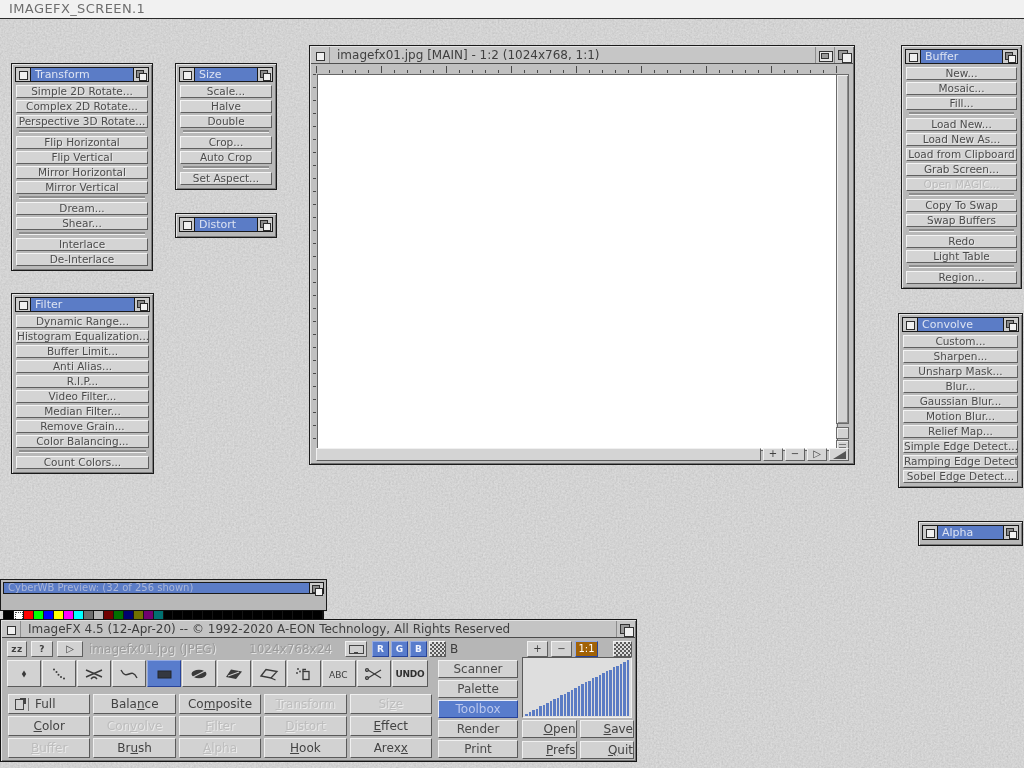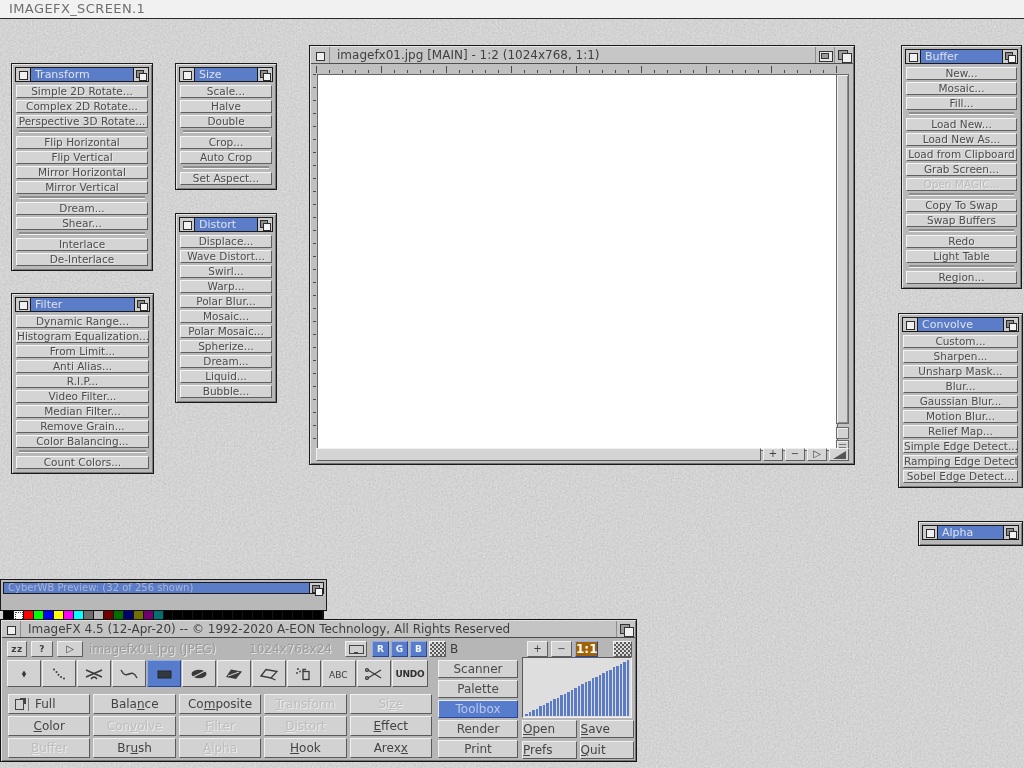--- a/index.html
+++ b/index.html
@@ -81,21 +81,21 @@
   .row2{position:absolute;left:3px;top:21px;width:631px;height:17px}
   .rbtn{position:absolute;top:0;height:16px;background:#d2d2d2;border:1px solid;
     border-color:#f0f0f0 #5e5e5e #5e5e5e #f0f0f0;font-size:10px;text-align:center;color:#3f3f3f;line-height:14px}
   .rbtn.bold{font-weight:bold;font-size:9px;letter-spacing:.5px}
   .ghost{position:absolute;top:0;font-size:12px;line-height:16px;color:#9b9b9b;text-shadow:1px 1px 0 #e2e2e2;white-space:nowrap}
   .rgbbtn{background:#587ccc;color:#f2f5ff;border-color:#93a9e2 #27439a #27439a #93a9e2;font-weight:bold;font-size:9px}
   .checker{background-color:#dcdcdc;
     background-image:linear-gradient(45deg,#5a5a5a 25%,transparent 25%,transparent 75%,#5a5a5a 75%),
                      linear-gradient(45deg,#5a5a5a 25%,transparent 25%,transparent 75%,#5a5a5a 75%);
     background-size:4px 4px;background-position:0 0,2px 2px}
-  .ratio{background:#a16207;color:#fff;font-weight:bold;font-size:12px;border-color:#93a9e2 #27439a #27439a #93a9e2}
+  .ratio{background:#a16207;color:#fff;font-weight:normal;font-size:10px;border-color:#93a9e2 #27439a #27439a #93a9e2}
   .chlabel{position:absolute;top:0;font-size:12px;line-height:16px;color:#3c3c3c}
   .mon::before{content:"";position:absolute;left:3px;top:3px;width:13px;height:7px;border:1px solid #444;background:#cfcfcf}
   .mon::after{content:"";position:absolute;left:8px;bottom:2px;width:4px;height:2px;background:#444}
 
   .toolrow{position:absolute;left:6px;top:40px;height:28px}
   .tbtn{position:absolute;top:0;width:34px;height:27px;background:#d2d2d2;border:1px solid;
     border-color:#f0f0f0 #5a5a5a #5a5a5a #f0f0f0;display:flex;align-items:center;justify-content:center;overflow:hidden}
   .tbtn.selected{background:#587ccc;border-color:#93a9e2 #27439a #27439a #93a9e2}
   .tbtn.undo{font-size:9px;font-weight:bold;color:#2f2f2f;letter-spacing:-.3px}
 
@@ -104,21 +104,21 @@
     font-size:12px;line-height:16px;text-align:center;color:#4a4a4a}
   .scbtn.selected{background:#587ccc;color:#bcc8ee;border-color:#e8ecf8 #27439a #27439a #e8ecf8}
 
   .histo{position:absolute;left:521px;top:37px;width:110px;height:61px;background:#dedede;
     border:1px solid;border-color:#5a5a5a #f0f0f0 #f0f0f0 #5a5a5a;display:flex;align-items:flex-end;gap:1px;
     padding:2px 2px 1px 2px;overflow:hidden}
   .hb{flex:1;background:#5b7cc4}
 
   .actions{position:absolute;left:521px;top:100px;width:112px;display:grid;grid-template-columns:1fr 1fr;gap:3px 3px}
   .abtn{height:18px;background:#d2d2d2;border:1px solid;border-color:#f0f0f0 #5a5a5a #5a5a5a #f0f0f0;
-    font-size:12px;line-height:16px;text-align:left;color:#434343;white-space:nowrap;overflow:hidden}
+    font-size:12px;line-height:16px;text-align:right;color:#434343;white-space:nowrap;overflow:hidden}
 
   .bgrid{position:absolute;left:7px;top:74px;width:424px;display:grid;grid-template-columns:repeat(5,1fr);gap:2px 3px}
   .gbtn{height:20px;background:#d2d2d2;border:1px solid;border-color:#f0f0f0 #5a5a5a #5a5a5a #f0f0f0;
     font-size:12px;line-height:18px;color:#434343;display:flex;align-items:center;justify-content:center;
     white-space:nowrap;overflow:hidden}
   .gbtn.disabled{color:#bdbdbd;text-shadow:1px 1px 0 #ebebeb}
   .gbtn u{text-underline-offset:1px}
   .gbtn .fi,.gbtn .fdiv{display:none}
   .gbtn.has-icon{justify-content:flex-start;padding-left:6px}
   .gbtn.has-icon .fi{display:inline-block;width:9px;height:11px;border:1px solid #444;position:relative;flex:none}
@@ -192,47 +192,33 @@
         <div class="titem">Set Aspect...</div>
       </div>
   </div>
 
   <div class="twin" style="left:175px;top:213px;width:102px">
     <div class="ttl">
       <span class="g close"></span>
       <span class="cap">Distort</span>
       <span class="g depth"></span>
     </div>
-    <div>
-
-    <div class="titem">Displace...</div>
-        <div class="titem">Wave Distort...</div>
-        <div class="titem">Swirl...</div>
-        <div class="titem">Warp...</div>
-        <div class="titem">Polar Blur...</div>
-        <div class="titem">Mosaic...</div>
-        <div class="titem">Polar Mosaic...</div>
-        <div class="titem">Spherize...</div>
-        <div class="titem">Dream...</div>
-        <div class="titem">Liquid...</div>
-        <div class="titem">Bubble...</div>
-      </div>
   </div>
 
   <div class="twin" style="left:11px;top:293px;width:143px">
     <div class="ttl">
       <span class="g close"></span>
       <span class="cap">Filter</span>
       <span class="g depth"></span>
     </div>
     <div>
 
     <div class="titem">Dynamic Range...</div>
         <div class="titem">Histogram Equalization...</div>
-        <div class="titem">From Limit...</div>
+        <div class="titem">Buffer Limit...</div>
         <div class="titem">Anti Alias...</div>
         <div class="titem">R.I.P...</div>
         <div class="titem">Video Filter...</div>
         <div class="titem">Median Filter...</div>
         <div class="titem">Remove Grain...</div>
         <div class="titem">Color Balancing...</div>
         <div class="titem separator"></div>
         <div class="titem">Count Colors...</div>
       </div>
   </div>

